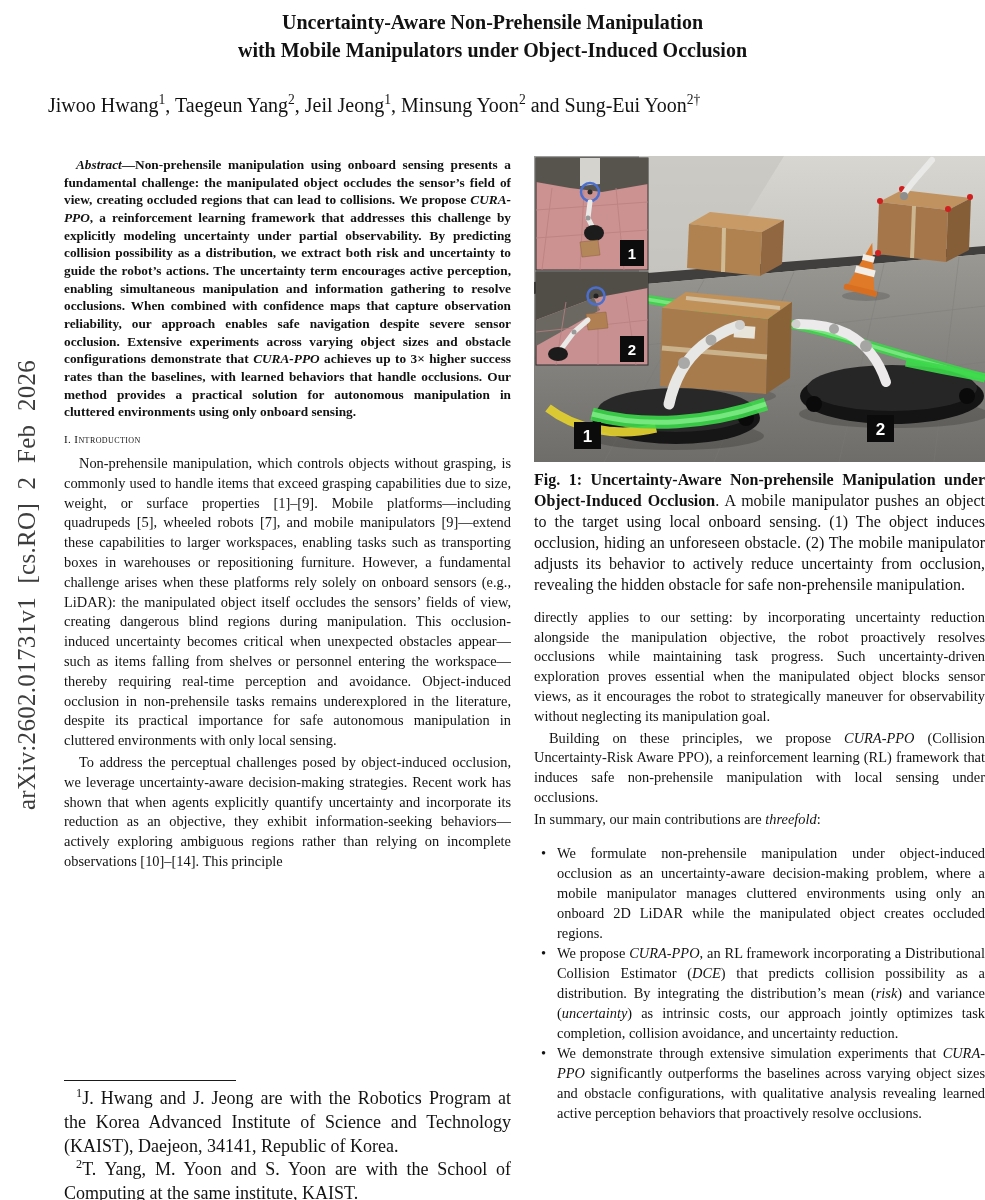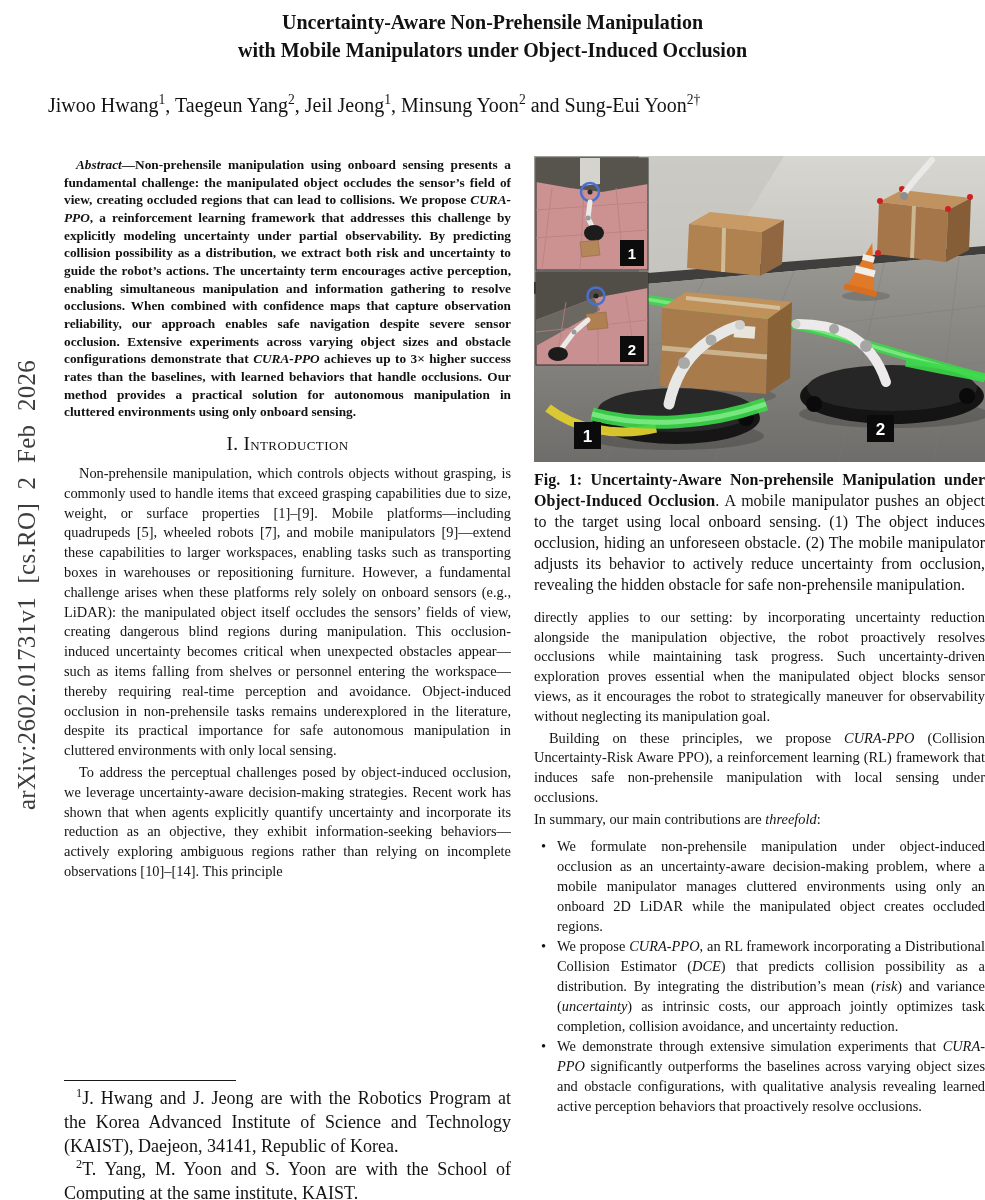--- a/index.html
+++ b/index.html
@@ -35,42 +35,42 @@
   .col-right {
     position: absolute; left: 534px; top: 156px;
     width: 451px; height: 1044px; overflow: hidden;
   }
   .abstract {
     font-size: 13.3px; font-weight: bold; line-height: 1.33;
     text-align: justify; text-indent: 12px;
     margin-bottom: 9px; hyphens: auto;
   }
   .section-heading {
-    font-size: 19px; font-weight: normal;
+    font-size: 11px; font-weight: normal;
     font-variant: small-caps; letter-spacing: 0.4px;
-    text-align: center; margin: 12px 0 9px 0; font-family: Liberation Serif, serif;
+    text-align: left; margin: 12px 0 9px 0; font-family: Liberation Serif, serif;
   }
   p.body {
     font-size: 14.4px; line-height: 1.375; text-align: justify;
     margin-bottom: 2px; hyphens: auto;
   }
   p.indent { text-indent: 15px; }
   .footnotes {
     position: absolute; left: 64px; top: 1080px; width: 447px;
     font-size: 18px; line-height: 1.32;
   }
   .fnrule { width: 172px; border-top: 1.2px solid #1a1a1a; margin-bottom: 6px; }
   .footnotes p { text-indent: 12px; text-align: justify; }
   figure { margin: 0 0 12px 0; }
   figure svg { display: block; }
   figcaption {
     font-size: 16px; line-height: 1.31; text-align: justify;
     margin-top: 8px; hyphens: auto;
   }
-  .bullets { list-style: none; margin-top: 8px; padding-left: 23px; }
+  .bullets { list-style: none; margin-top: 15px; padding-left: 23px; }
   .bullets li {
     position: relative; font-size: 14.4px; line-height: 1.375;
     text-align: justify; margin-bottom: 1px; hyphens: auto;
   }
   .bullets li::before { content: "\2022"; position: absolute; left: -16px; top: 0; }
   .seg-i { font-style: italic; }
   .seg-b { font-weight: bold; }
   .seg-sup { vertical-align: super; font-size: 68%; line-height: 0; }
   .seg-mono { font-family: "Liberation Mono", monospace; color: #8a8a8a; font-size: 91%; }
   .fig-label-text { font-family: "Liberation Sans", sans-serif; font-weight: bold; }

